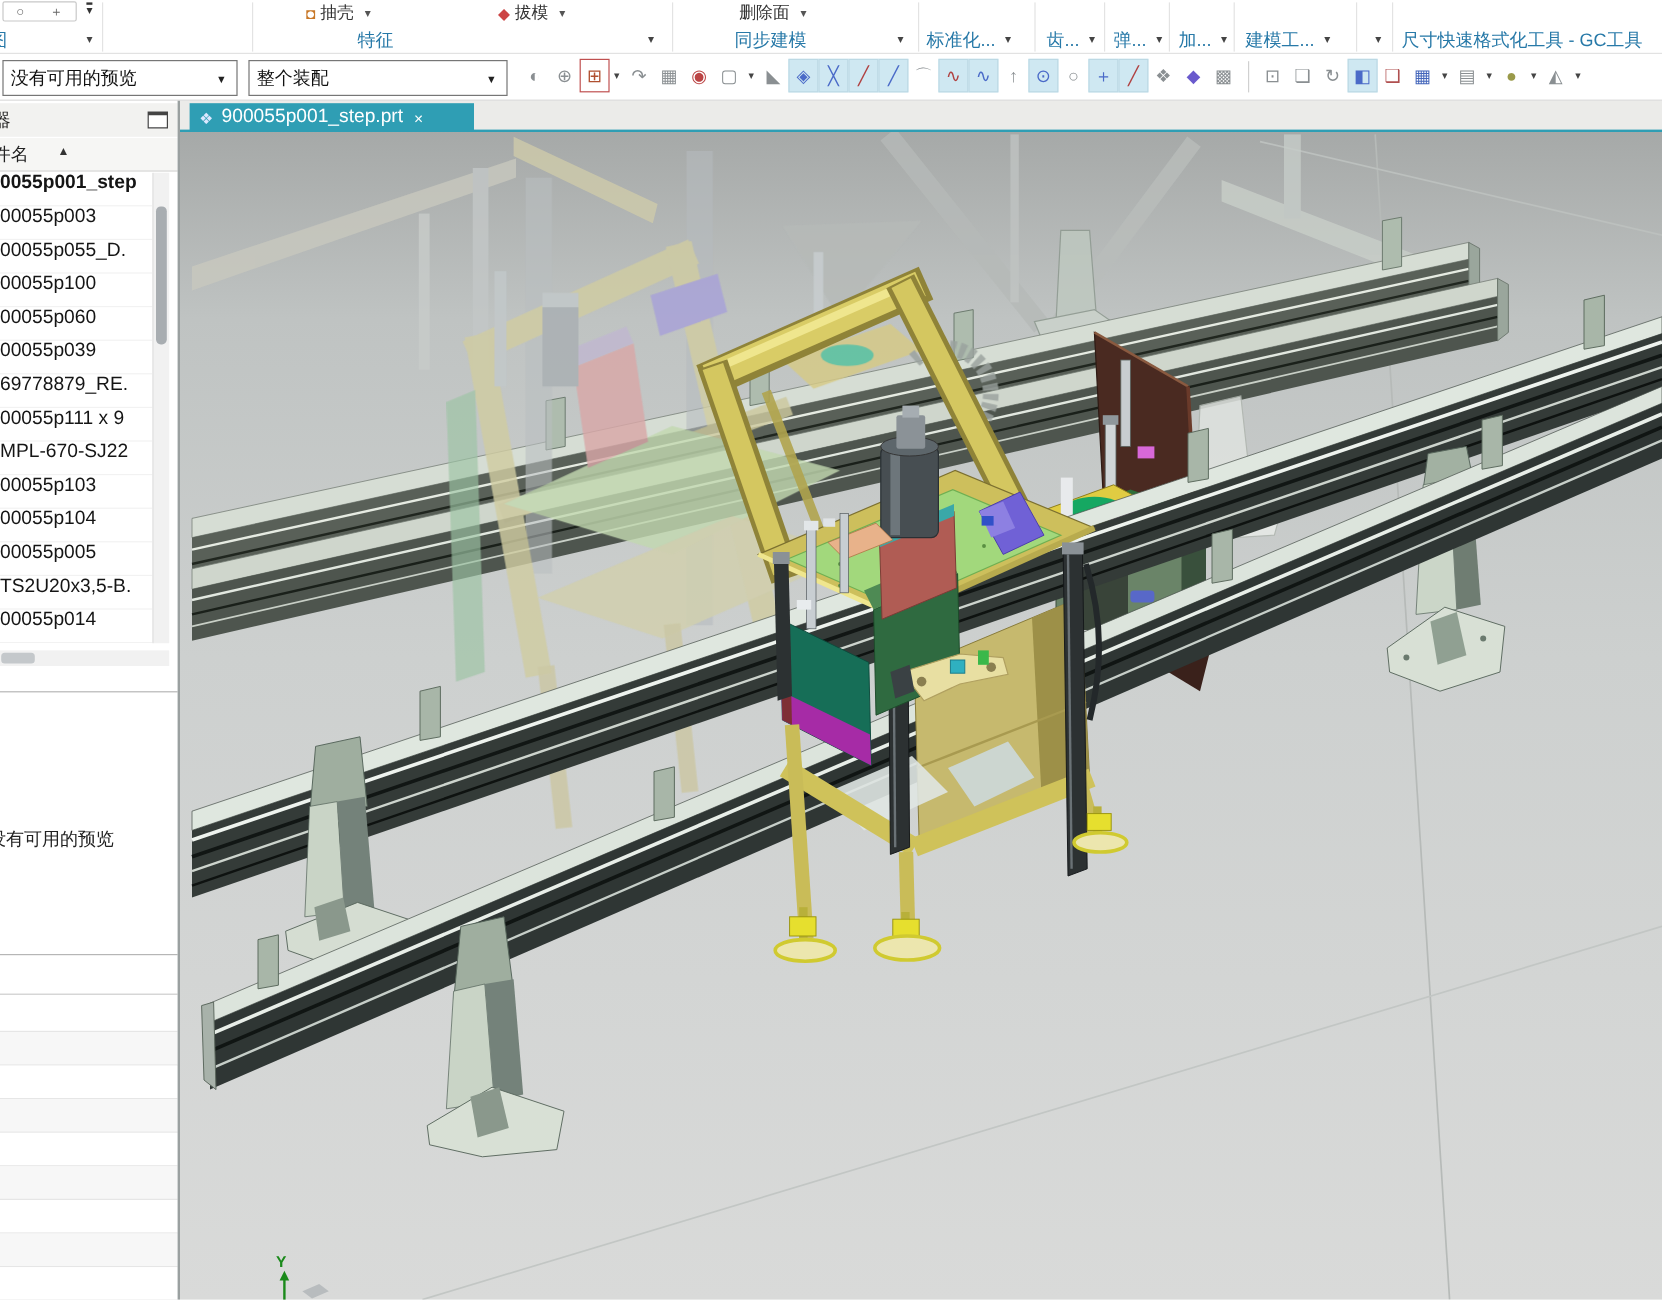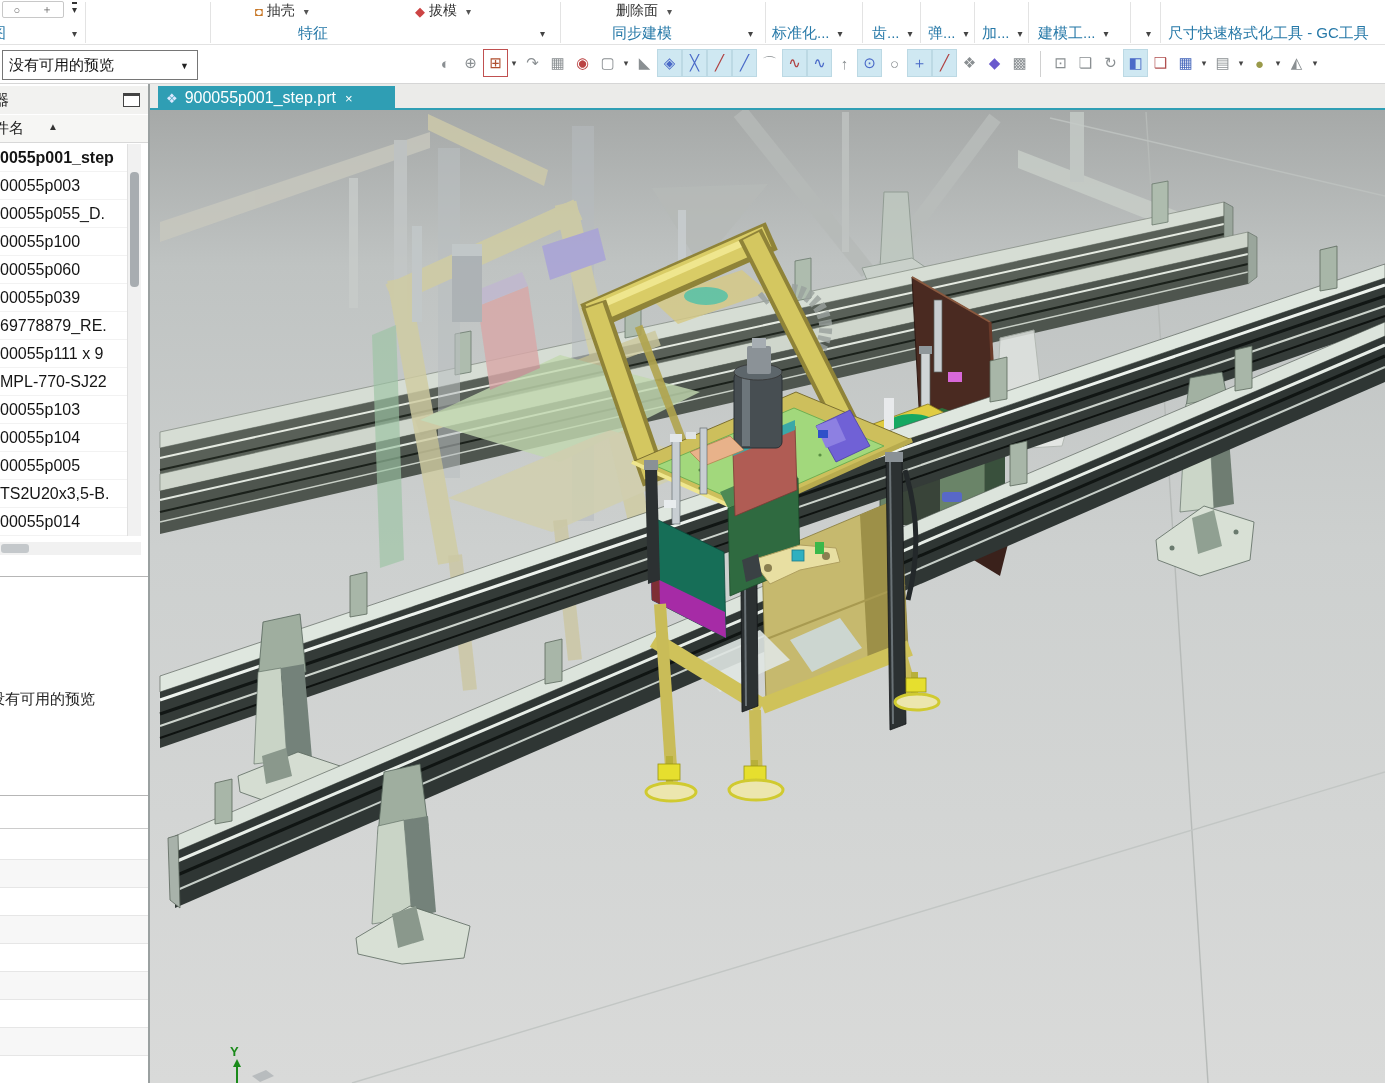--- a/index.html
+++ b/index.html
@@ -39,21 +39,21 @@
 
   
   #sidebar { left:0; top:84px; width:148px; height:999px; background:#fff; }
   #sbheader { left:0; top:2px; width:148px; height:28px; background:#f2f2f0; color:#222; font-size:15px; }
   #sbheader .t { position:absolute; left:-6px; top:5px; }
   .winicon { position:absolute; right:8px; top:7px; width:17px; height:14px; border:1px solid #444; border-top:3px solid #444; background:#fff; }
   #colhdr { left:0; top:31px; width:148px; height:28px; background:#f6f6f4; border-bottom:1px solid #d8d8d8; font-size:15px; color:#222; }
   #colhdr .t { position:absolute; left:-6px; top:4px; }
   #colhdr .sort { position:absolute; left:48px; top:6px; font-size:10px; color:#333; }
   #tree { left:0; top:60px; width:127px; height:392px; overflow:hidden; }
-  .trow { height:28px; font-size:16px; color:#151515; display:flex; align-items:center; border-bottom:1px solid #f2f2f2; white-space:nowrap; cursor:default; }
+  .trow { height:28px; font-size:16px; color:#151515; display:flex; border-bottom:1px solid #f2f2f2; white-space:nowrap; cursor:default; }
   .trow.bold { font-weight:bold; }
   #vscroll { left:127px; top:60px; width:14px; height:392px; background:#f1f1f1; border-left:1px solid #e0e0e0; }
   #vthumb { position:absolute; left:2px; top:28px; width:9px; height:115px; background:#a8adb1; border-radius:4px; }
   #hscroll { left:0; top:458px; width:141px; height:13px; background:#f1f1f1; }
   #hthumb { position:absolute; left:1px; top:2px; width:28px; height:9px; background:#c4c8cb; border-radius:3px; }
   .sline { position:absolute; left:0; width:148px; height:1px; background:#b6b6b6; }
   #preview { left:0; top:496px; width:148px; height:215px; background:#fff; }
   #preview .t { position:absolute; left:-10px; top:110px; font-size:15px; color:#222; white-space:nowrap; }
   #emptyrows { left:0; top:748px; width:148px; }
   .erow { height:28px; border-bottom:1px solid #e6e6e6; }
@@ -144,20 +144,23 @@
   <div class="vsep" style="left:974px"></div>
     <div class="vsep" style="left:1028px"></div>
   <div class="vsep" style="left:1130px"></div>
     <div class="vsep" style="left:1160px"></div>
 </div>
 
 <div id="toolrow" class="abs">
   <div class="combo" style="left:2px; width:196px;">
     <span>没有可用的预览</span>
   </div>
+  <div class="combo" style="left:207px; width:216px;">
+    <span>整个装配</span>
+  </div>
   <div id="icons1" style="left:433px;">
 
   <span class="cell">
         <span>◐</span>
       </span>
       <span class="cell">
         <span>⊕</span>
       </span>
       <span class="cell boxed" style="color: rgb(176, 80, 48);">
         <span>⊞</span>
@@ -299,21 +302,21 @@
       <div class="trow">
         <span>00055p039</span>
       </div>
       <div class="trow">
         <span>69778879_RE.</span>
       </div>
       <div class="trow">
         <span>00055p111 x 9</span>
       </div>
       <div class="trow">
-        <span>MPL-770-SJ22</span>
+        <span>MPL-670-SJ22</span>
       </div>
       <div class="trow">
         <span>00055p103</span>
       </div>
       <div class="trow">
         <span>00055p104</span>
       </div>
       <div class="trow">
         <span>00055p005</span>
       </div>

